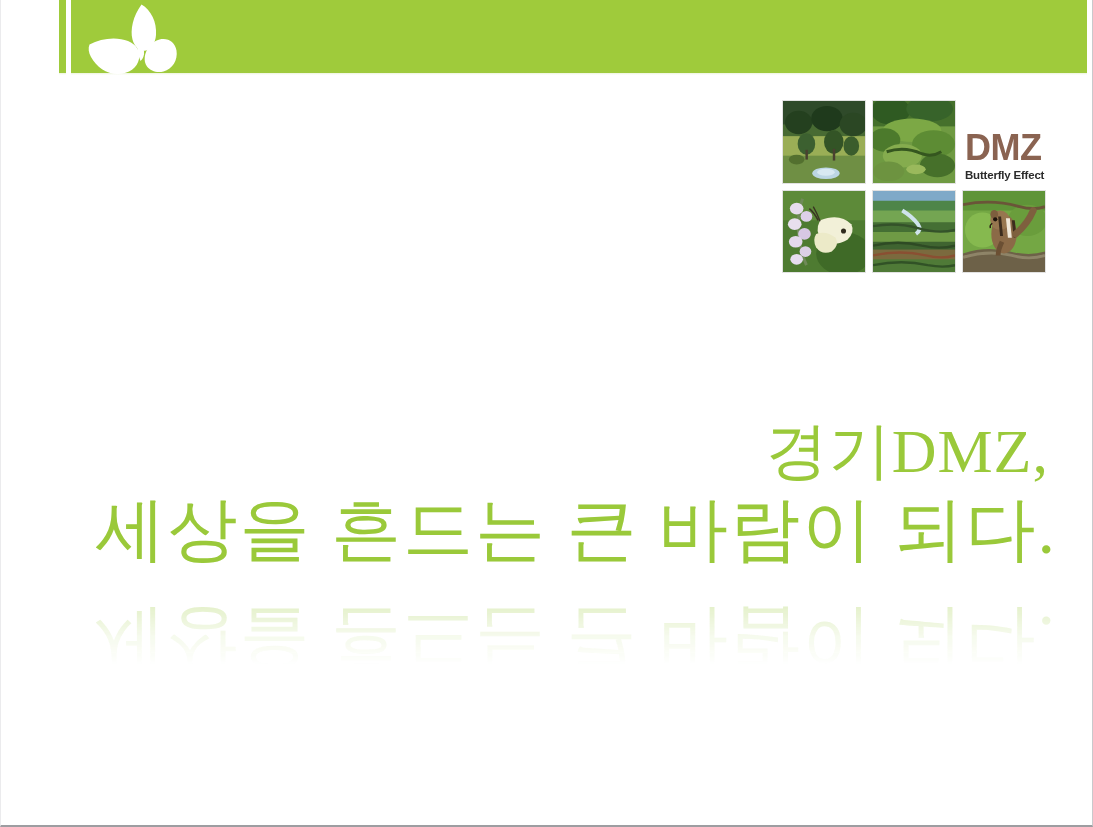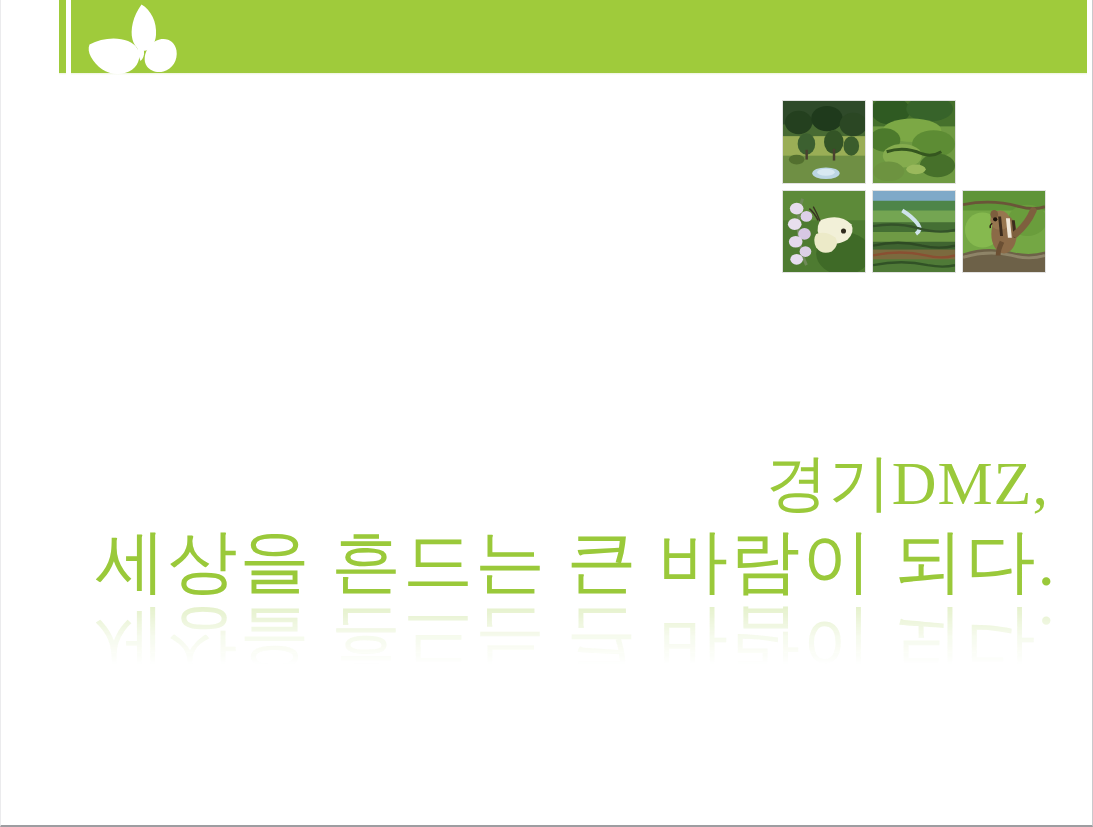--- a/index.html
+++ b/index.html
@@ -116,21 +116,21 @@
     line-height: 14px;
     letter-spacing: -0.2px;
     color: #2b2b2b;
     margin-top: 2px;
   }
 
   
   .headline {
     position: absolute;
     left: 0;
-    top: 446px;
+    top: 414px;
     width: 1068px;
     text-align: right;
     font-family: "Liberation Serif", serif;
     color: #9ac93a;
   }
   .headline-l1 {
     font-size: 62px;
     line-height: 74px;
     letter-spacing: 1px;
     padding-right: 20px;
@@ -275,20 +275,24 @@
         <path d="M50 30 L52 48 L55 47 L53 30 Z" fill="#3c2c1d"></path>
         <path d="M36 26 L38 46 L41 46 L39 26 Z" fill="#3c2c1d"></path>
         <ellipse cx="32" cy="24" rx="4" ry="4.5" fill="#7d5e3e"></ellipse>
         <circle cx="33" cy="29" r="2.2" fill="#1d140c"></circle>
         <path d="M30 33 Q27 35 28 38" stroke="#2a1e12" stroke-width="1.4" fill="none"></path>
         <path d="M40 52 Q36 60 36 66" stroke="#6b4f33" stroke-width="5" fill="none"></path>
         <path d="M54 44 Q66 34 72 20" stroke="#7e603e" stroke-width="7" fill="none" stroke-linecap="round"></path>
       </svg>
     </div>
 
+    <div class="wordmark">
+      <div class="wordmark-main">DMZ</div>
+      <div class="wordmark-sub">Butterfly Effect</div>
+    </div>
   </div>
 
   <div class="headline">
     <div class="headline-l1">경기DMZ,</div>
     <div class="headline-l2">세상을 흔드는 큰 바람이 되다.</div>
   </div>
 
   <div class="headline-reflection">세상을 흔드는 큰 바람이 되다.</div>
 
 </div>

